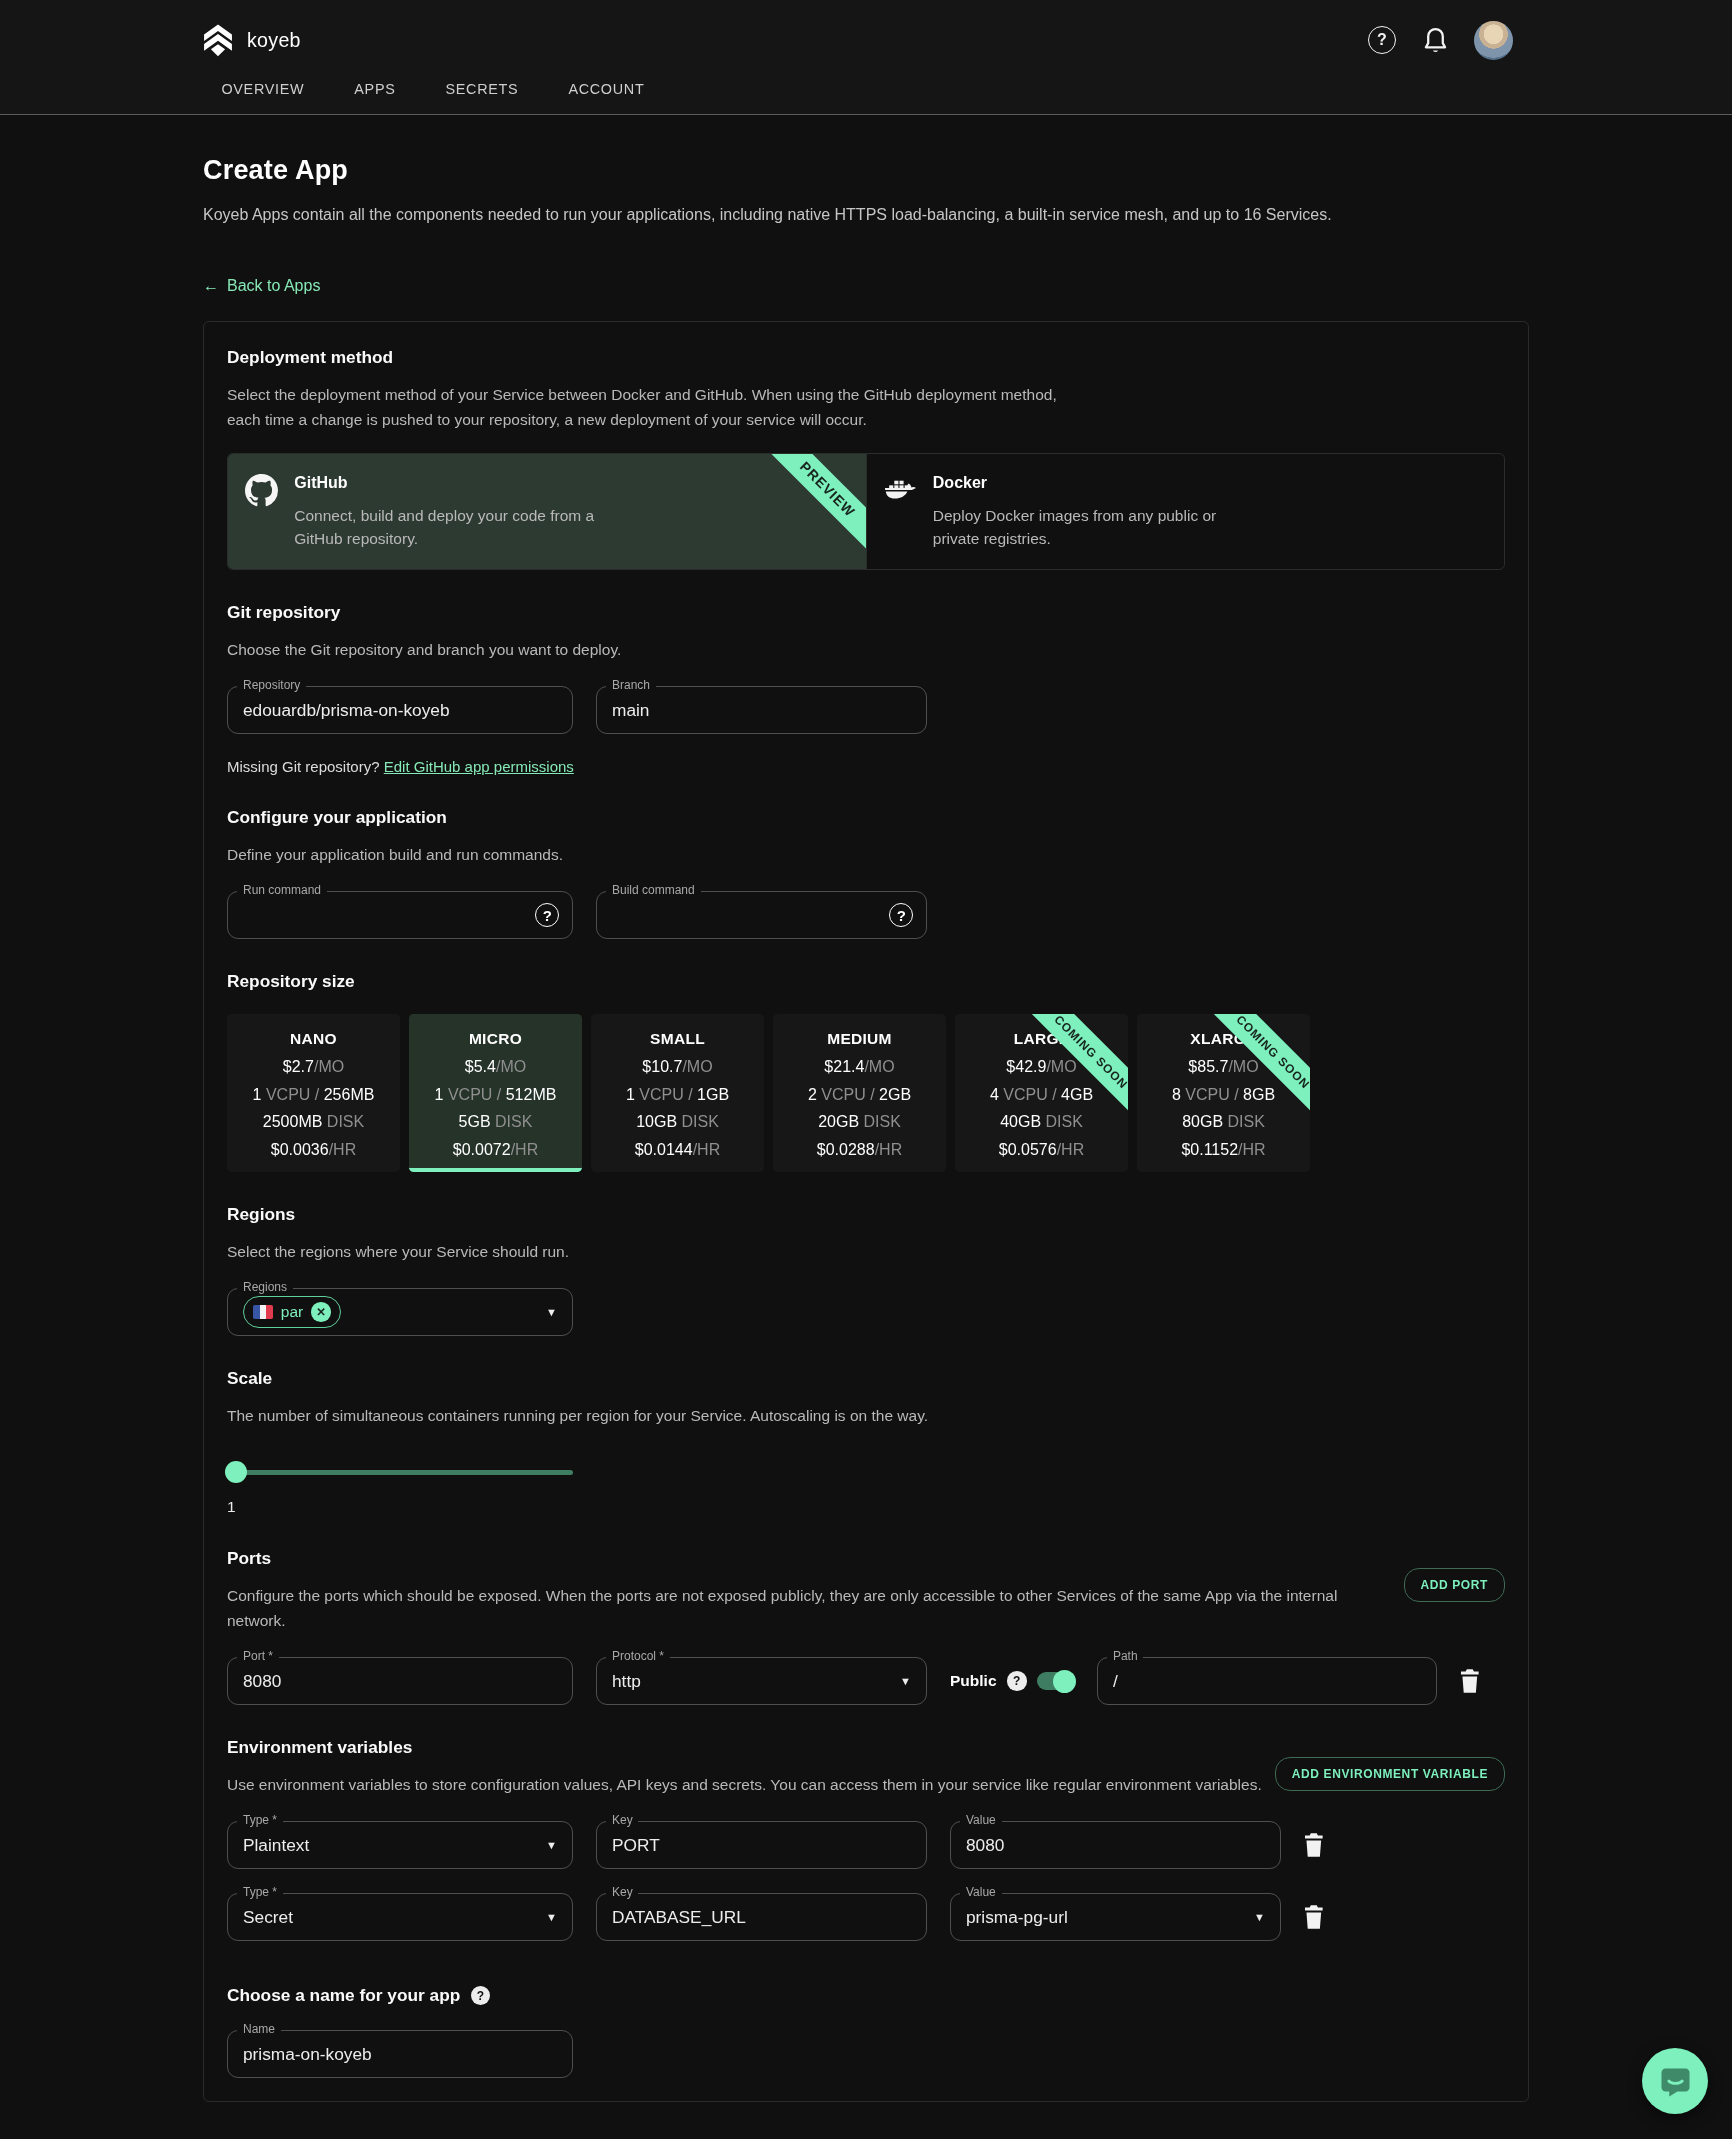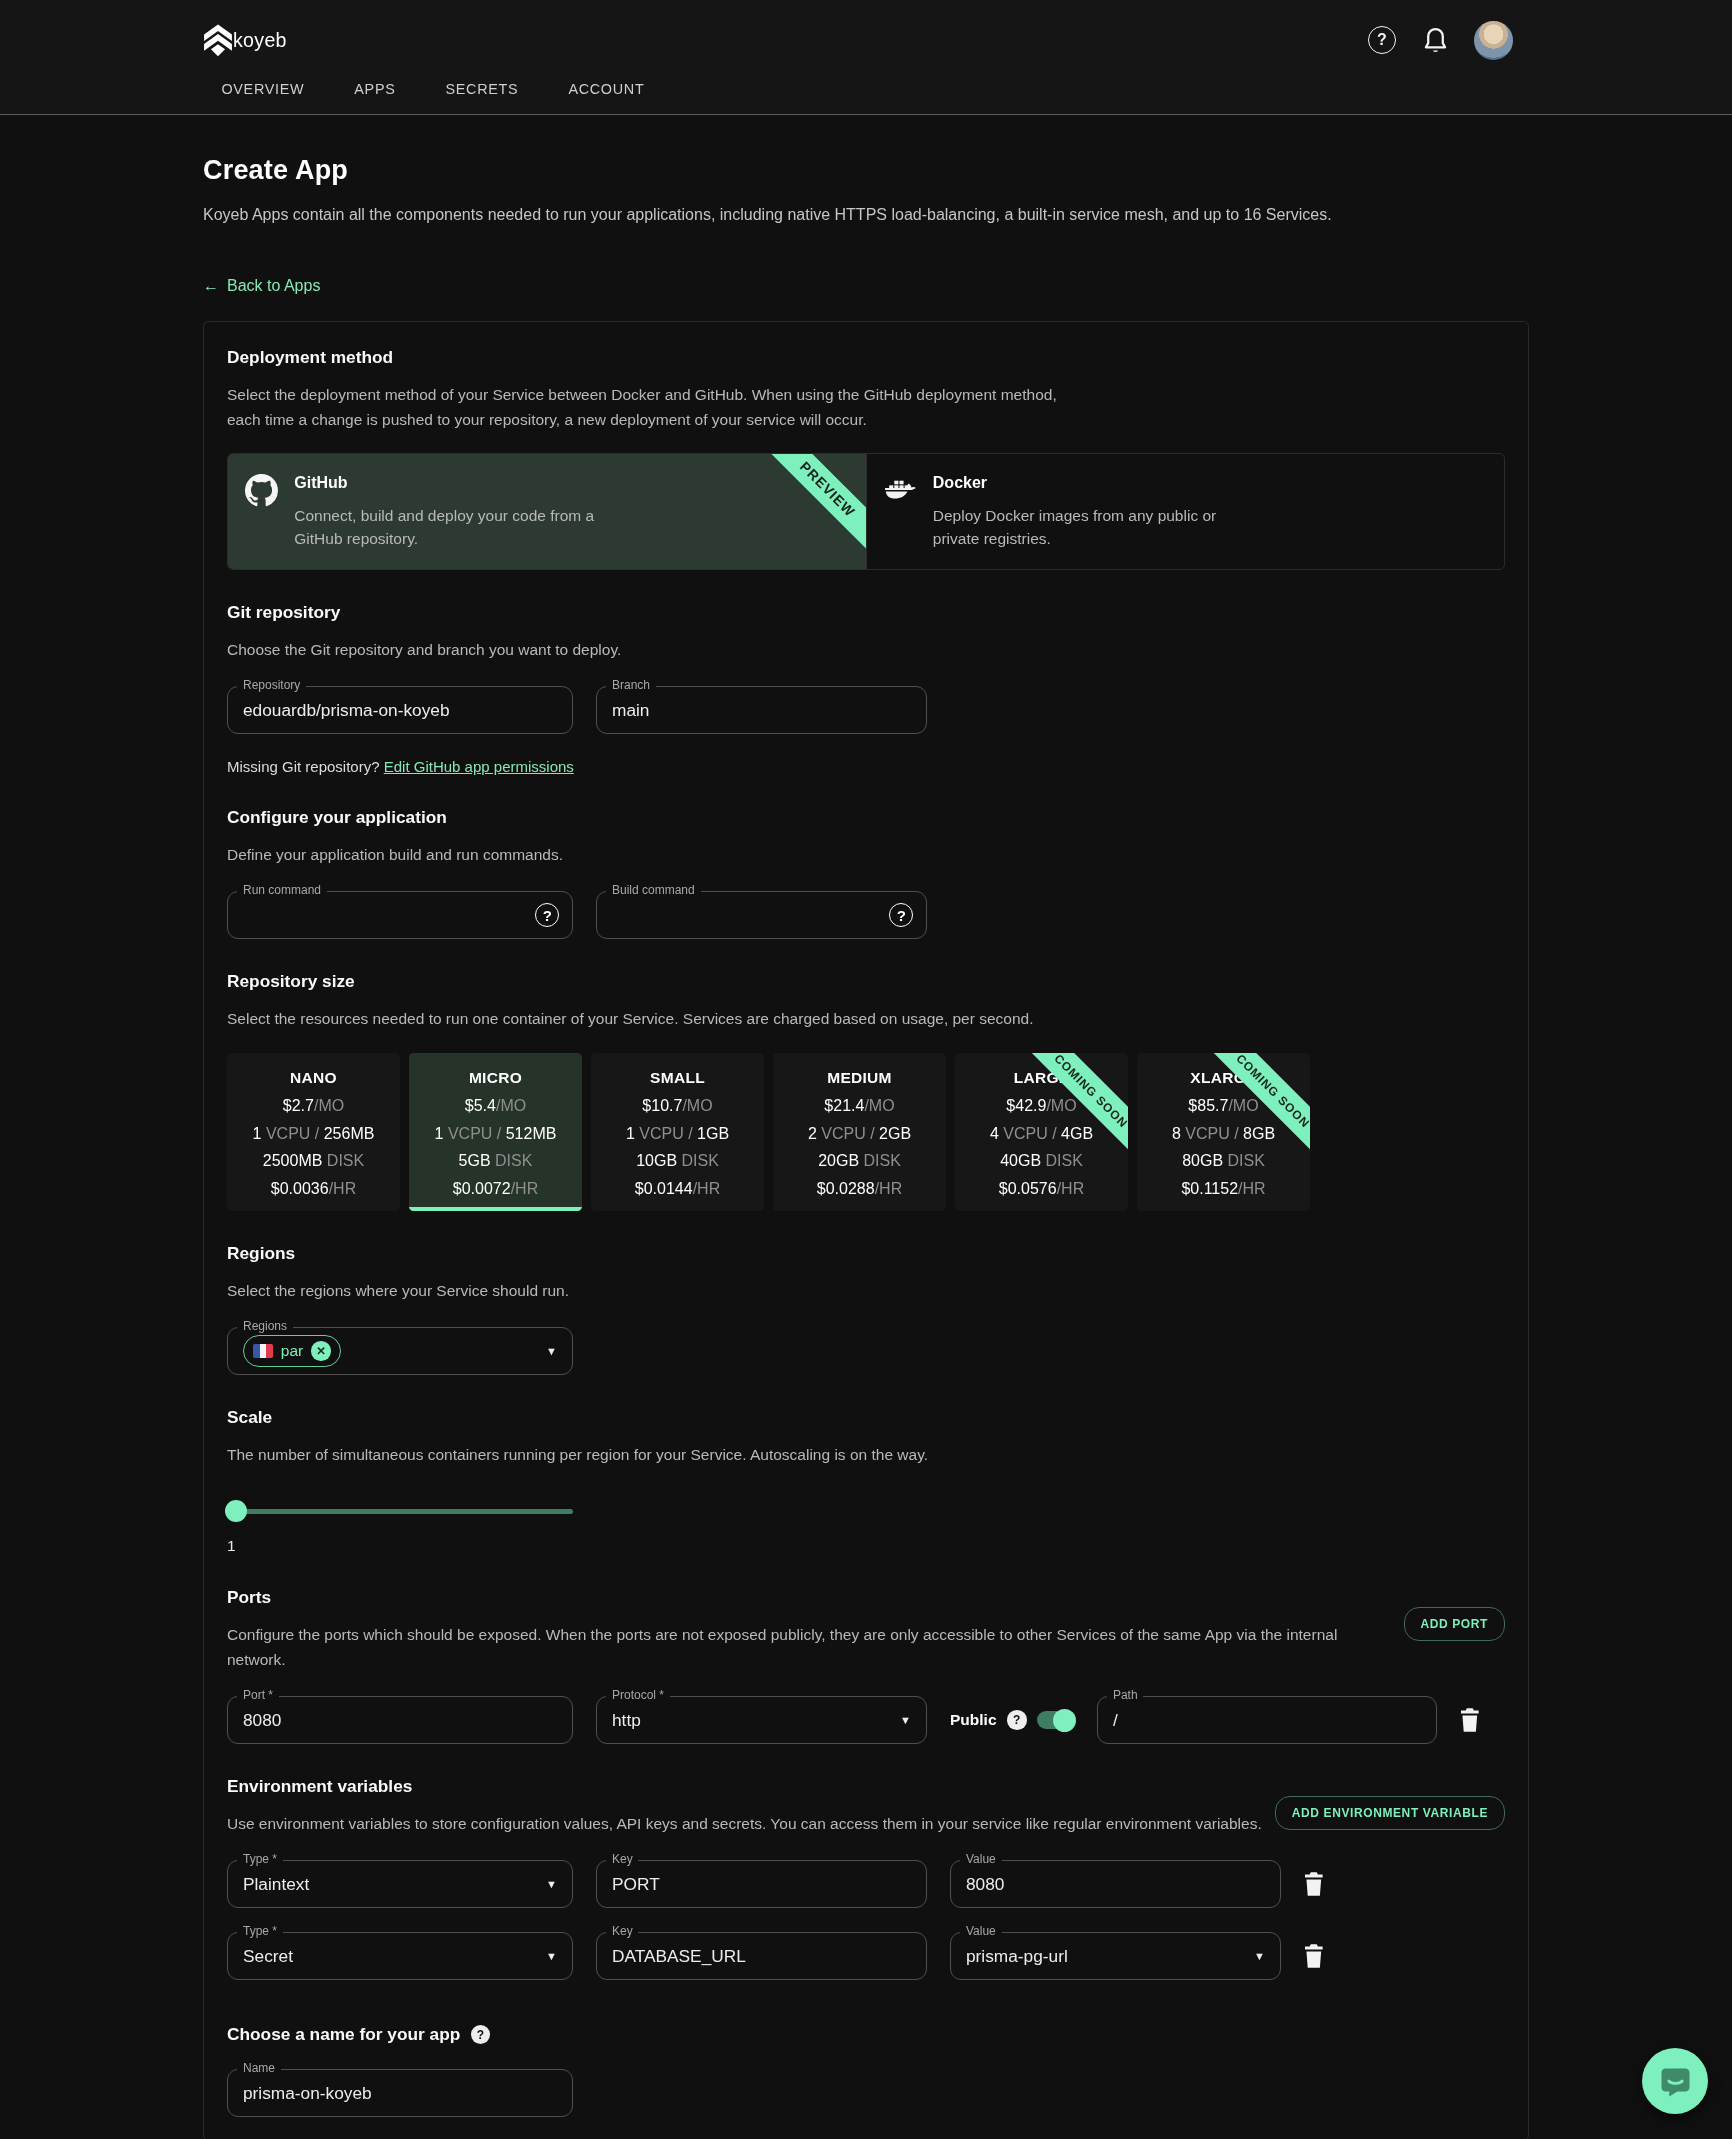--- a/index.html
+++ b/index.html
@@ -10,21 +10,21 @@
   }
   *{box-sizing:border-box;margin:0;padding:0}
   html,body{width:1732px}
   body{min-height:2140px;background:var(--bg);color:var(--txt);
        font-family:"Liberation Sans",sans-serif;position:relative;overflow-x:hidden}
   a{text-decoration:none;color:inherit;cursor:pointer}
 
   
   header{background:#141514;border-bottom:1.7px solid #5c5c5c;padding:10.4px 219px 0 203px}
   .h-row1{display:flex;align-items:center;height:60px}
-  .logo{display:flex;align-items:center;}
+  .logo{display:flex;align-items:center;gap:14px}
   .logo svg{width:30px;height:33px}
   .logo-text{font-size:19.6px;color:#ffffff;letter-spacing:0.3px}
   .h-actions{margin-left:auto;display:flex;align-items:center;gap:26.5px}
   .help-circle-btn{width:28px;height:28px;border:1.7px solid #f2f2f2;border-radius:50%;
       display:flex;align-items:center;justify-content:center;font-size:16px;font-weight:700;
       background:transparent;color:#f2f2f2;cursor:pointer}
   .bell-btn{background:none;border:none;cursor:pointer}
   .bell-btn svg{width:25px;height:29px;display:block}
   .avatar{width:39px;height:39px;border-radius:50%;border:none;cursor:pointer;
       background:radial-gradient(circle at 50% 34%, #e8d5b5 0 30%, #c9b294 31% 44%, #7d94ab 45% 72%, #55718c 73%)}
@@ -243,21 +243,20 @@
         <div class="field w575">
           <span class="field-label">Build command</span>
           <input class="field-input" value="" style="">
           <span class="q-outline">?</span>
         </div>
       </div>
     </section>
 
     <section class="sec">
       <h2 class="sec-h">Repository size</h2>
-      <p class="sec-p">Select the resources needed to run one container of your Service. Services are charged based on usage, per second.</p>
       <div class="plans">
 
         <div class="plan">
           <div class="plan-name">NANO</div>
           <div class="plan-line"><span>$2.7</span><span class="g">/MO</span></div>
           <div class="plan-line"><span>1</span><span class="g"> VCPU / </span><span>256MB</span></div>
           <div class="plan-line"><span>2500MB</span><span class="g"> DISK</span></div>
           <div class="plan-line"><span>$0.0036</span><span class="g">/HR</span></div>
         </div>
 

